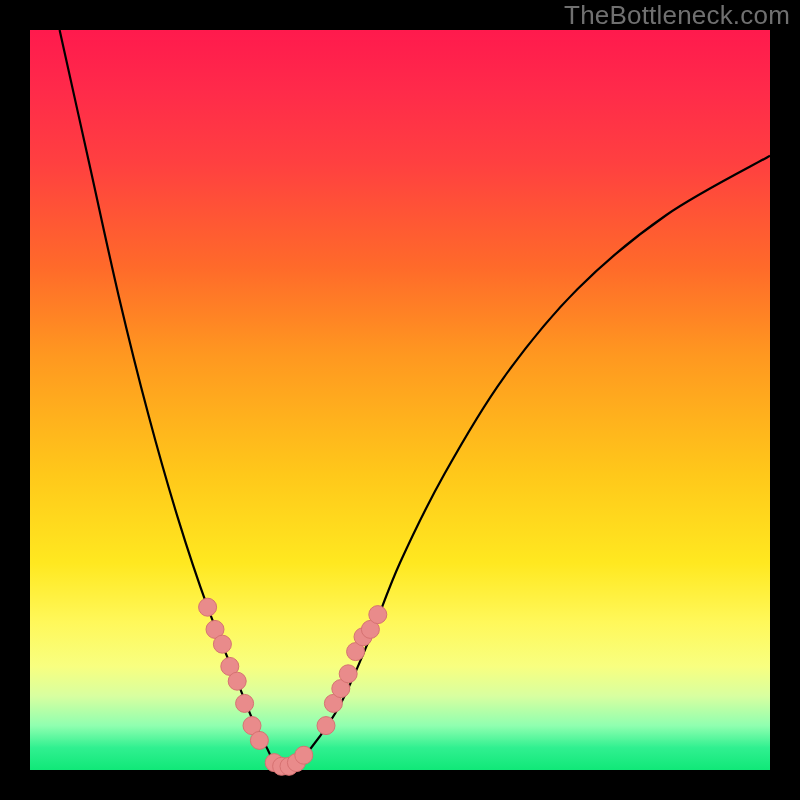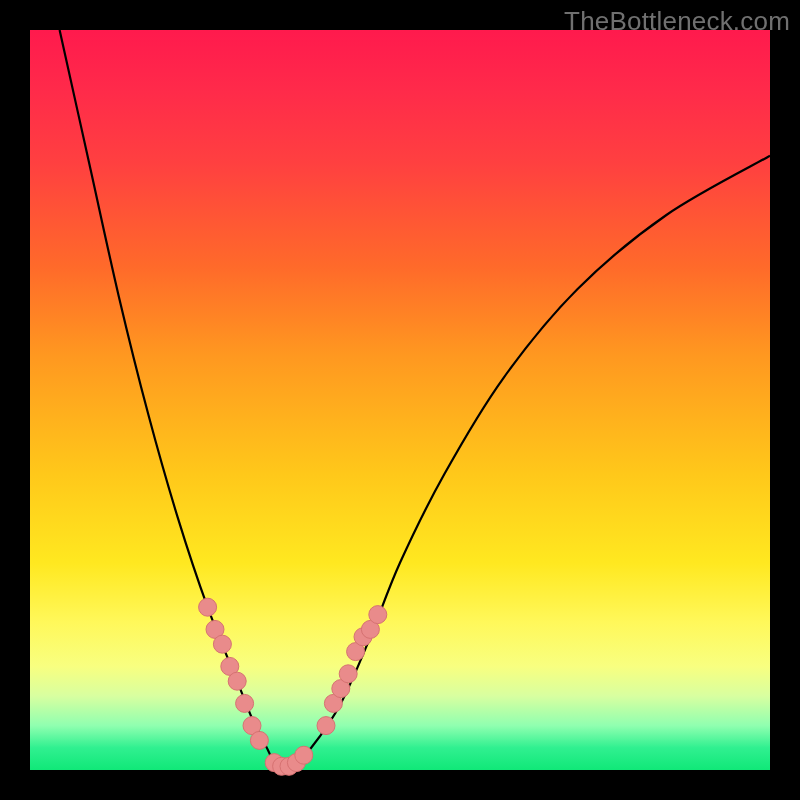--- a/index.html
+++ b/index.html
@@ -35,21 +35,21 @@
       #ffe820 72%,
       #fff85a 80%,
       #f8ff80 86%,
       #d8ffa0 90%,
       #90ffb0 94%,
       #30f090 97%,
       #10e878 100%);
   }
   .watermark {
     position: absolute;
-    top: 6px;
+    top: 0;
     right: 10px;
     font-size: 26px;
     font-weight: 500;
     color: #707070;
     letter-spacing: 0.2px;
     z-index: 10;
   }
   svg.curve {
     position: absolute;
     left: 0;

